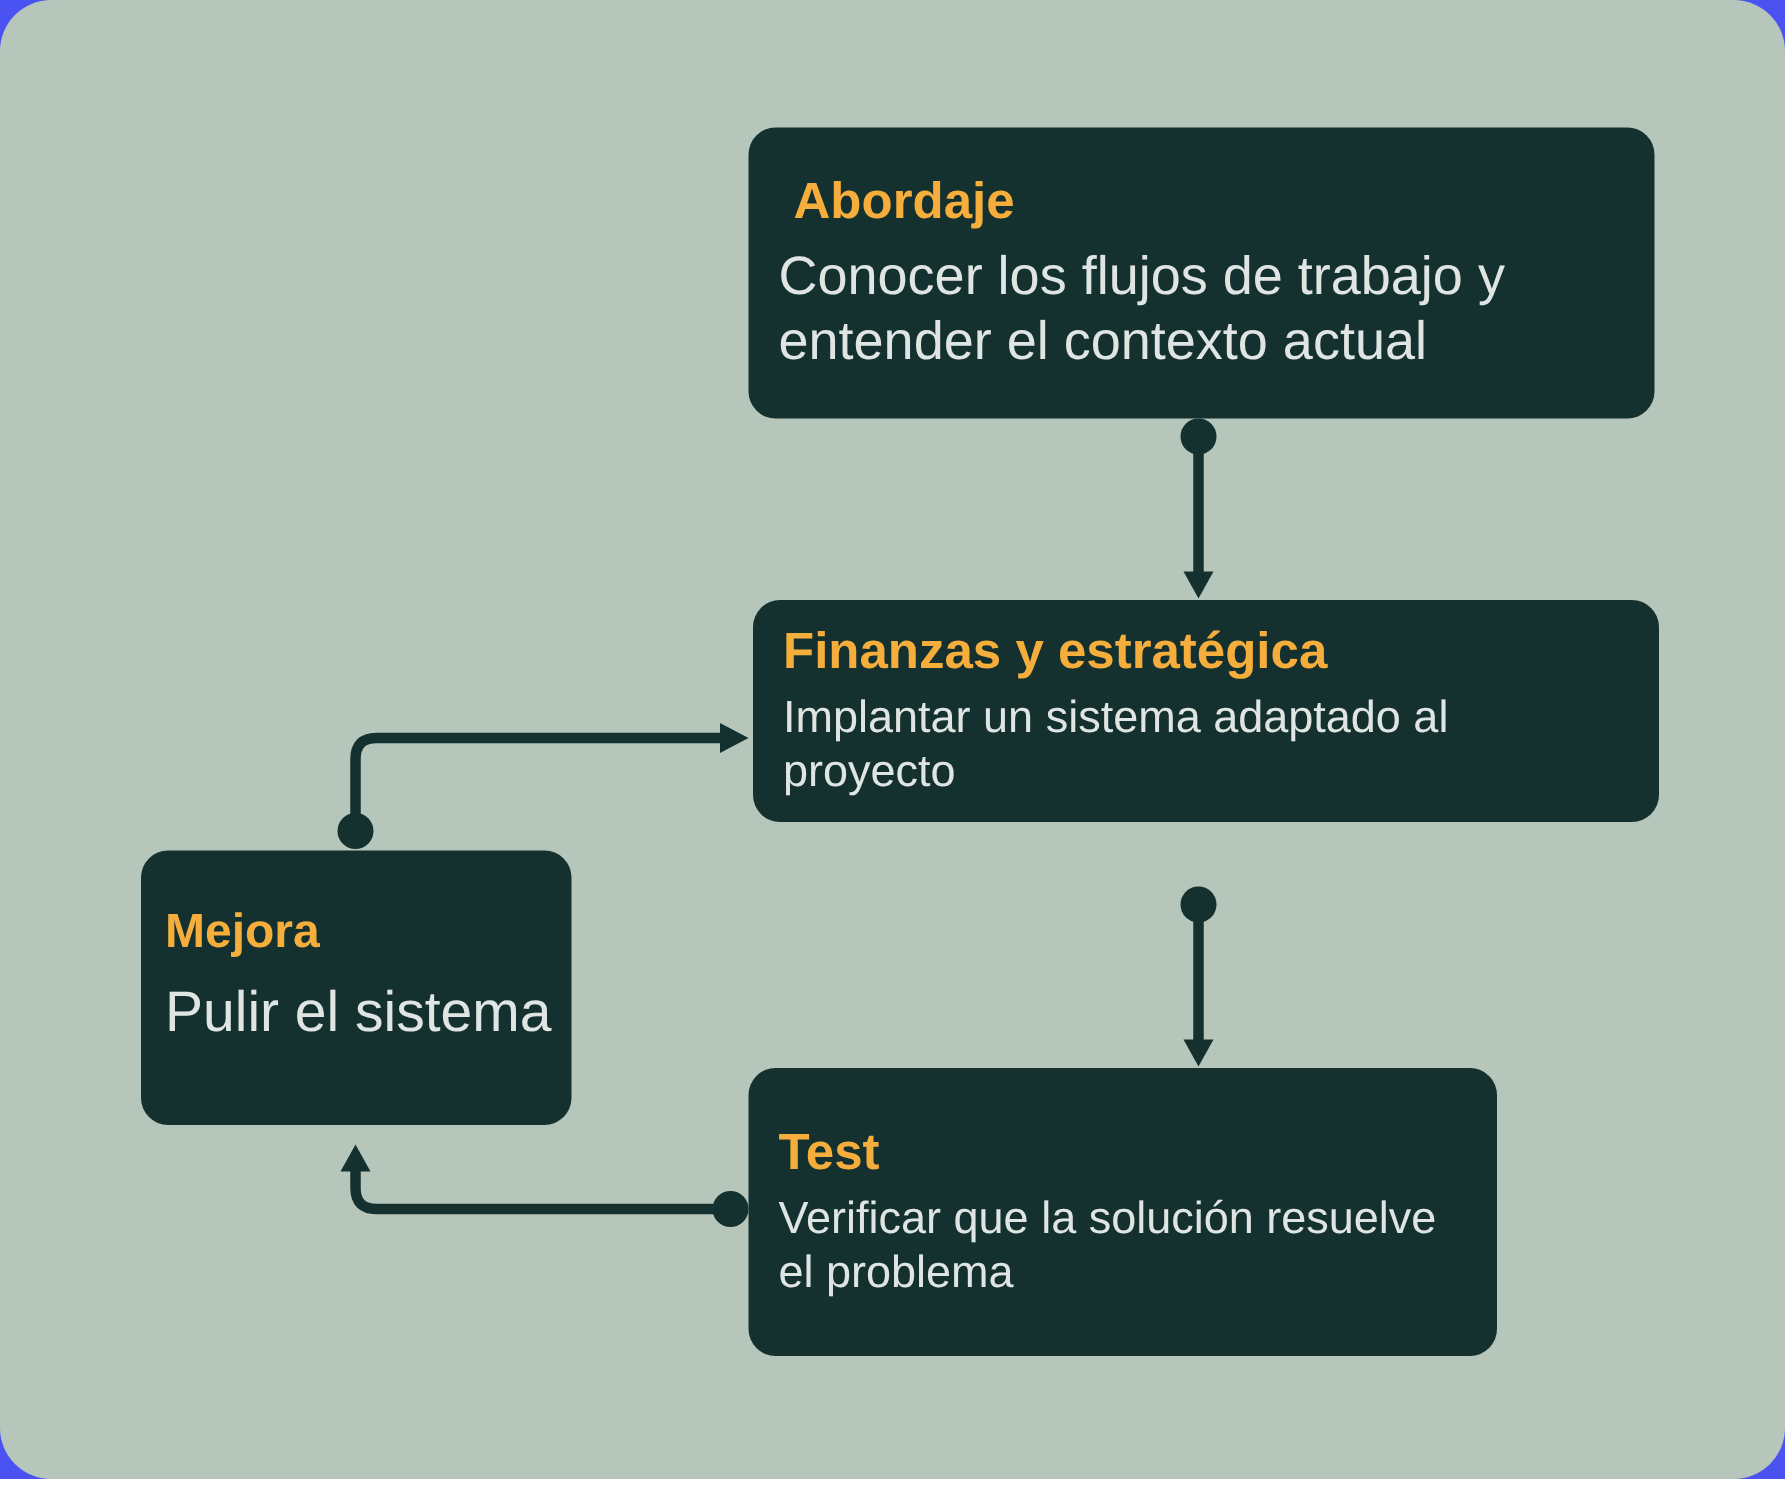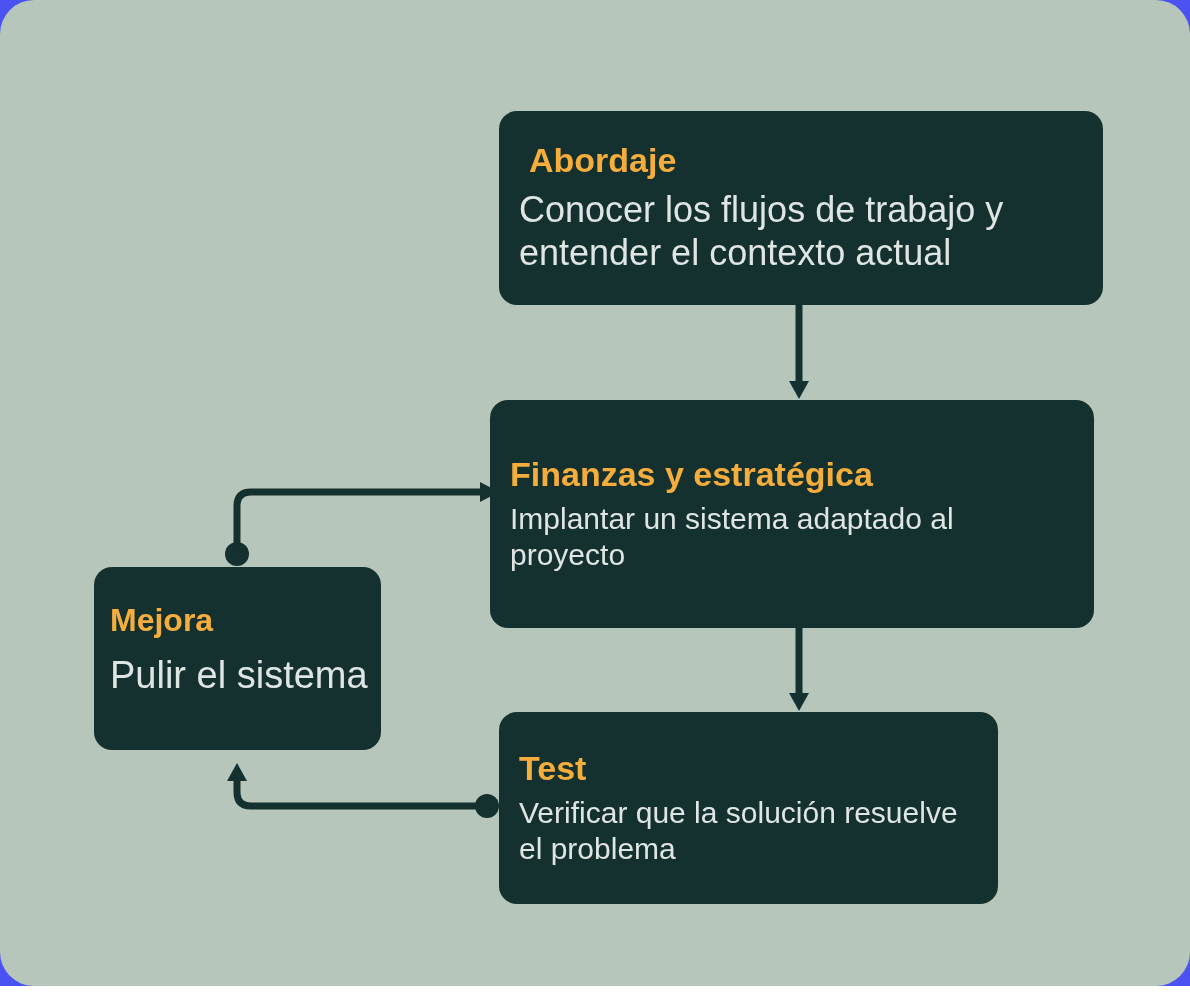--- a/index.html
+++ b/index.html
@@ -49,27 +49,26 @@
   .node-desc {
     color: #dfe5e3;
     line-height: 1.18;
     white-space: pre-line;
   }
 
   
   #node-abordaje {
     left: 499px; top: 85px; width: 604px; height: 194px;
     padding: 0 0 0 20px;
-    margin-top: 26px;
   }
   #node-abordaje .node-title { font-size: 34px; margin: 0 0 10px 10px; }
   #node-abordaje .node-desc  { font-size: 36px; }
 
   #node-finanzas {
-    left: 490px; top: 400px; width: 604px; height: 228px;
+    left: 502px; top: 400px; width: 604px; height: 148px;
     padding: 0 0 0 20px;
   }
   #node-finanzas .node-title { font-size: 34px; margin: 0 0 8px 0; }
   #node-finanzas .node-desc  { font-size: 30px; }
 
   #node-test {
     left: 499px; top: 712px; width: 499px; height: 192px;
     padding: 0 0 0 20px;
   }
   #node-test .node-title { font-size: 34px; margin: 0 0 8px 0; }

